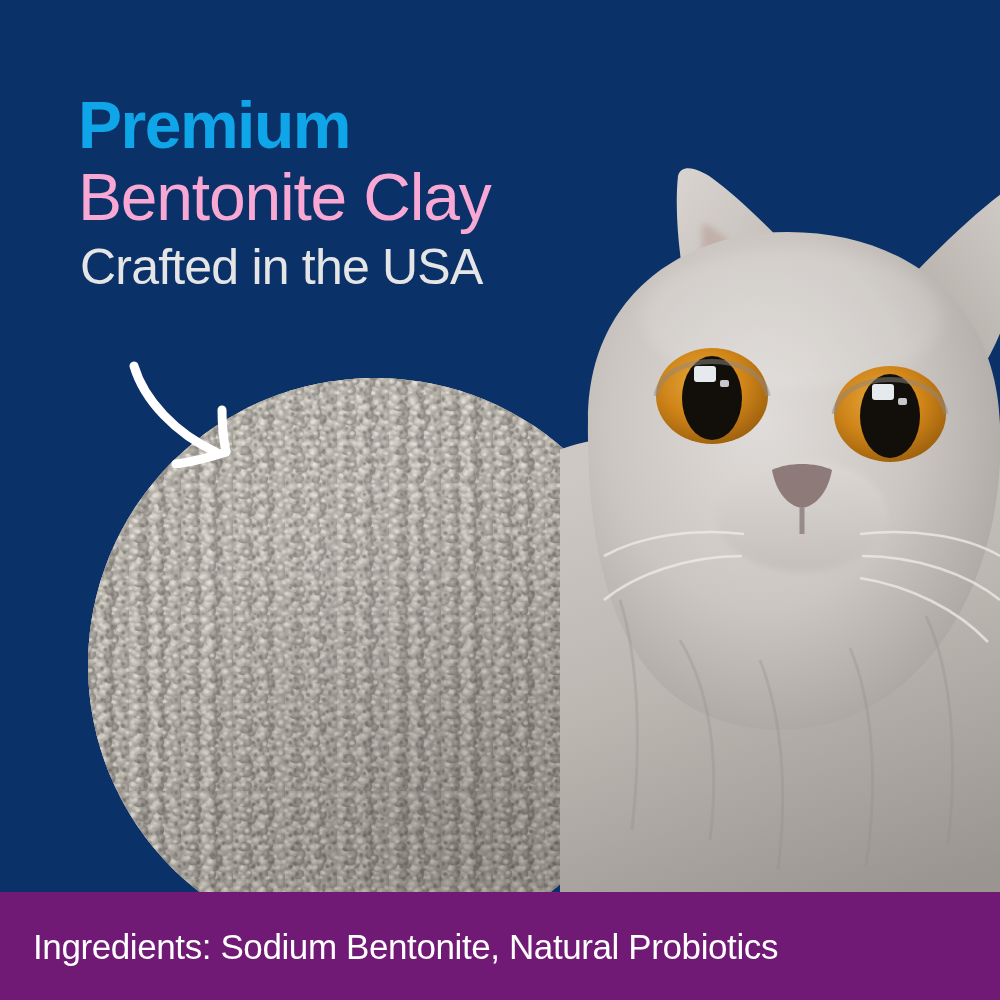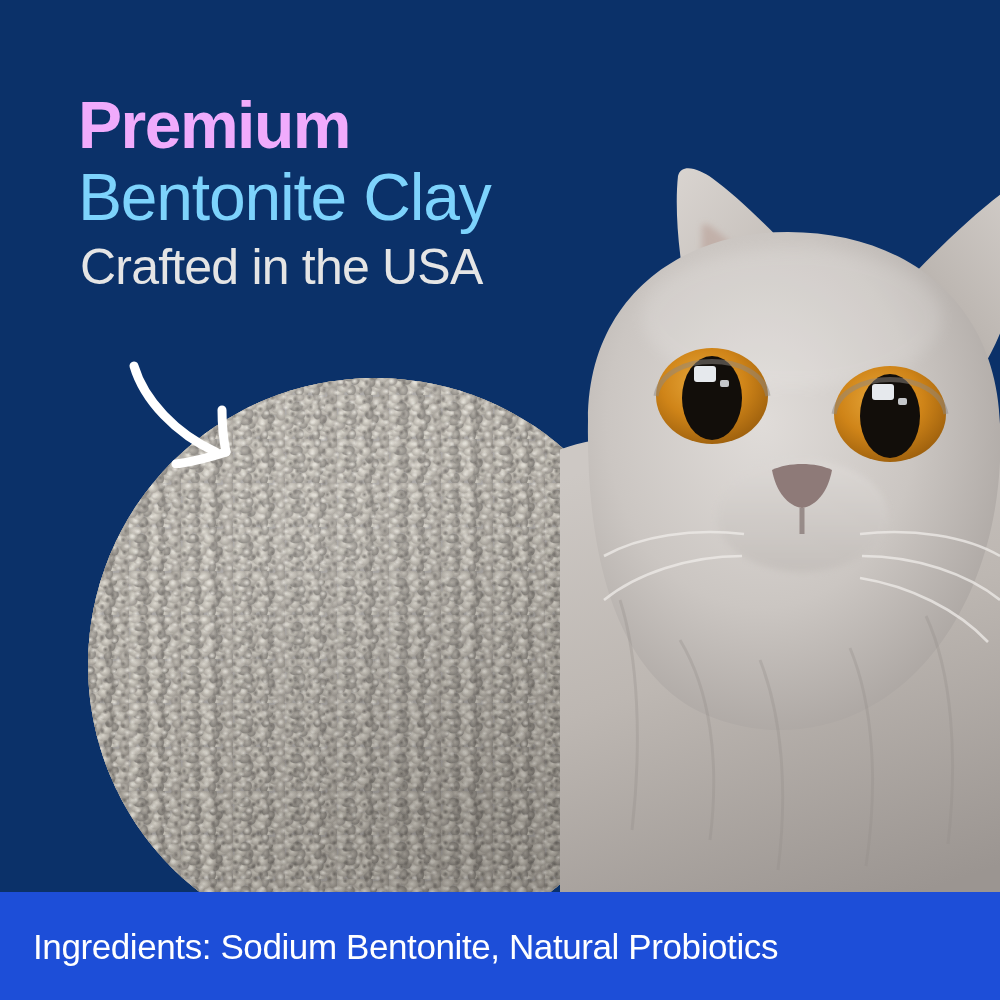--- a/index.html
+++ b/index.html
@@ -25,30 +25,30 @@
     left: 78px;
     top: 92px;
     width: 560px;
     z-index: 30;
   }
   .line-premium {
     font-size: 66px;
     font-weight: bold;
     line-height: 1.0;
     letter-spacing: -1.5px;
-    color: #f0abfc;
+    color: #0ea5e9;
     margin: 0 0 6px 0;
     white-space: nowrap;
   }
   .line-main {
     font-size: 66px;
     font-weight: normal;
     line-height: 1.0;
     letter-spacing: -1.2px;
-    color: #7dd3fc;
+    color: #f9a8d4;
     margin: 0 0 12px 0;
     white-space: nowrap;
   }
   .line-sub {
     font-size: 50px;
     font-weight: normal;
     line-height: 1.0;
     letter-spacing: -0.8px;
     color: #e5e5e5;
     margin: 0;
@@ -177,21 +177,21 @@
     overflow: hidden;
   }
 
   
   .banner {
     position: absolute;
     left: 0;
     top: 892px;
     width: 1000px;
     height: 108px;
-    background: #1d4ed8;
+    background: #701a75;
     z-index: 40;
     display: flex;
     align-items: center;
   }
   .banner-text {
     color: #ffffff;
     font-size: 35px;
     font-weight: normal;
     letter-spacing: -0.4px;
     padding-left: 33px;

